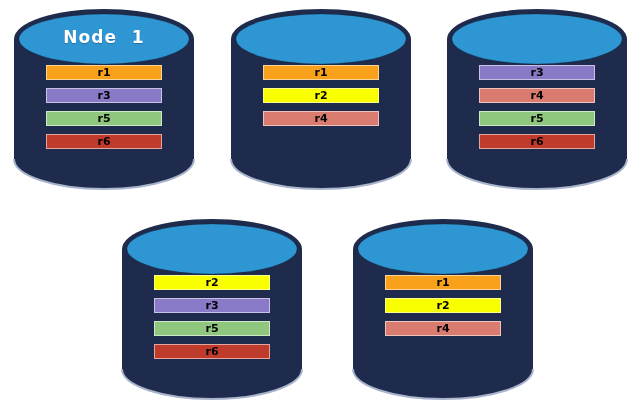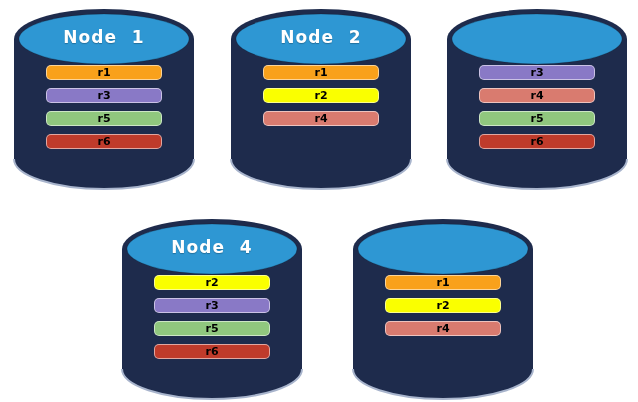--- a/index.html
+++ b/index.html
@@ -49,21 +49,21 @@
     position: absolute;
     left: 33px;
     top: 57px;
     width: 116px;
   }
   .bar {
     box-sizing: border-box;
     width: 116px;
     height: 15px;
     margin-bottom: 8px;
-    border-radius: 5px;
+    border-radius: 0;
     border: 1.5px solid rgba(255,255,255,0.55);
     display: flex;
     align-items: center;
     justify-content: center;
     font-size: 11px;
     font-weight: bold;
     color: #000000;
     line-height: 1;
   }
 </style>
@@ -86,21 +86,20 @@
       <div class="bar" style="background-color: rgb(191, 59, 43);">r6</div>
     </div>
   </div>
 
   <div class="node node-2">
     <svg class="cyl" viewBox="0 0 182 182" aria-hidden="true">
       <path d="M1 31 A90 30 0 0 1 181 31 L181 151 A90 30 0 0 1 1 151 Z" fill="#1E2B4C"></path>
       <path d="M181 151 A90 30 0 0 1 1 151" fill="none" stroke="#A8B4CC" stroke-width="2"></path>
       <ellipse cx="91" cy="31" rx="85" ry="25" fill="#2E97D3" stroke="rgba(0,0,0,0.18)" stroke-width="1"></ellipse>
     </svg>
-    <div class="node-title">Node 2</div>
     <div class="bars">
       <div class="bar" style="background-color: rgb(249, 161, 27);">r1</div>
       <div class="bar" style="background-color: rgb(250, 255, 0);">r2</div>
       <div class="bar" style="background-color: rgb(217, 123, 111);">r4</div>
     </div>
   </div>
 
   <div class="node node-3">
     <svg class="cyl" viewBox="0 0 182 182" aria-hidden="true">
       <path d="M1 31 A90 30 0 0 1 181 31 L181 151 A90 30 0 0 1 1 151 Z" fill="#1E2B4C"></path>
@@ -114,21 +113,20 @@
       <div class="bar" style="background-color: rgb(191, 59, 43);">r6</div>
     </div>
   </div>
 
   <div class="node node-4">
     <svg class="cyl" viewBox="0 0 182 182" aria-hidden="true">
       <path d="M1 31 A90 30 0 0 1 181 31 L181 151 A90 30 0 0 1 1 151 Z" fill="#1E2B4C"></path>
       <path d="M181 151 A90 30 0 0 1 1 151" fill="none" stroke="#A8B4CC" stroke-width="2"></path>
       <ellipse cx="91" cy="31" rx="85" ry="25" fill="#2E97D3" stroke="rgba(0,0,0,0.18)" stroke-width="1"></ellipse>
     </svg>
-    <div class="node-title">Node 4</div>
     <div class="bars">
       <div class="bar" style="background-color: rgb(250, 255, 0);">r2</div>
       <div class="bar" style="background-color: rgb(137, 121, 198);">r3</div>
       <div class="bar" style="background-color: rgb(144, 199, 126);">r5</div>
       <div class="bar" style="background-color: rgb(191, 59, 43);">r6</div>
     </div>
   </div>
 
   <div class="node node-5">
     <svg class="cyl" viewBox="0 0 182 182" aria-hidden="true">

